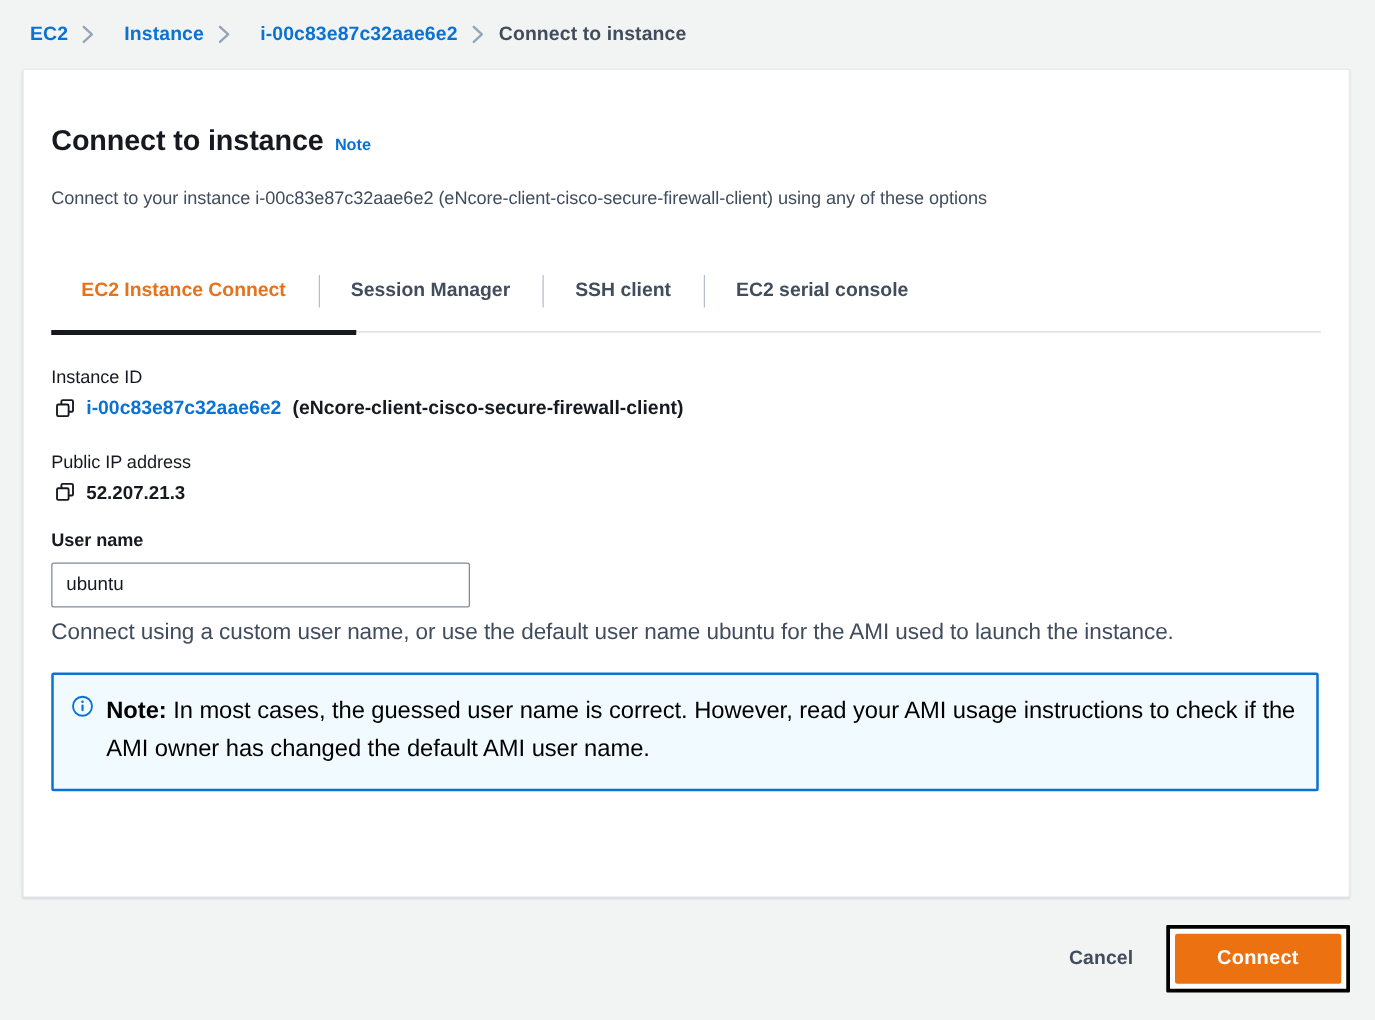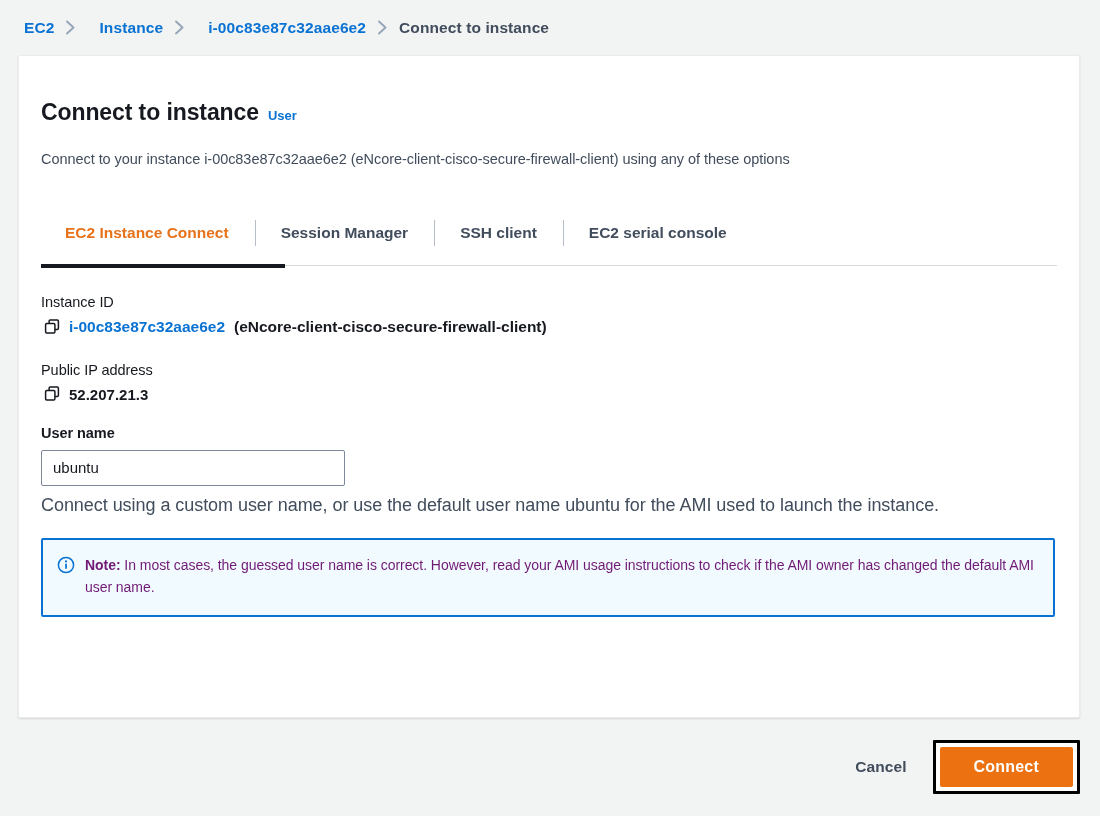--- a/index.html
+++ b/index.html
@@ -184,21 +184,21 @@
   }
   .value-plain {
     color: #16191f;
     font-size: 15px;
     font-weight: 700;
   }
 
   .user-block { margin-top: 22px; }
   .text-input {
     margin-top: 9px;
-    width: 304px;
+    width: 335px;
     height: 36px;
     box-sizing: border-box;
     border: 1px solid #7d8998;
     border-radius: 2px;
     background: #ffffff;
     font-family: "Liberation Sans", sans-serif;
     font-size: 15px;
     color: #16191f;
     padding: 0 11px;
     outline: none;
@@ -223,22 +223,22 @@
     gap: 10px;
   }
   .alert-icon {
     flex: 0 0 18px;
     width: 18px;
     height: 18px;
     margin-top: 2px;
   }
   .alert-icon svg { display: block; }
   .alert-text {
-    font-size: 14px;
-    color: #701a75;
+    font-size: 19px;
+    color: #000000;
     line-height: 1.62;
     letter-spacing: -.05px;
   }
   .alert-text b { font-weight: 700; }
 
   
   .footer {
     position: absolute;
     left: 0;
     top: 730px;
@@ -309,21 +309,21 @@
       </svg>
   </span>
   <span class="bc-current">Connect to instance</span>
 </nav>
 
 <section class="card">
   <div class="card-inner">
 
     <div class="title-row">
       <h1 class="page-title">Connect to instance</h1>
-      <a class="info-link" href="#">User</a>
+      <a class="info-link" href="#">Note</a>
     </div>
     <div class="subtitle">Connect to your instance i-00c83e87c32aae6e2 (eNcore-client-cisco-secure-firewall-client) using any of these options</div>
 
     <div class="tabs-wrap">
       <div class="tabs">
         <div class="tab active">
           <span>EC2 Instance Connect</span>
         </div>
         <div class="tab">
           <span>Session Manager</span>

